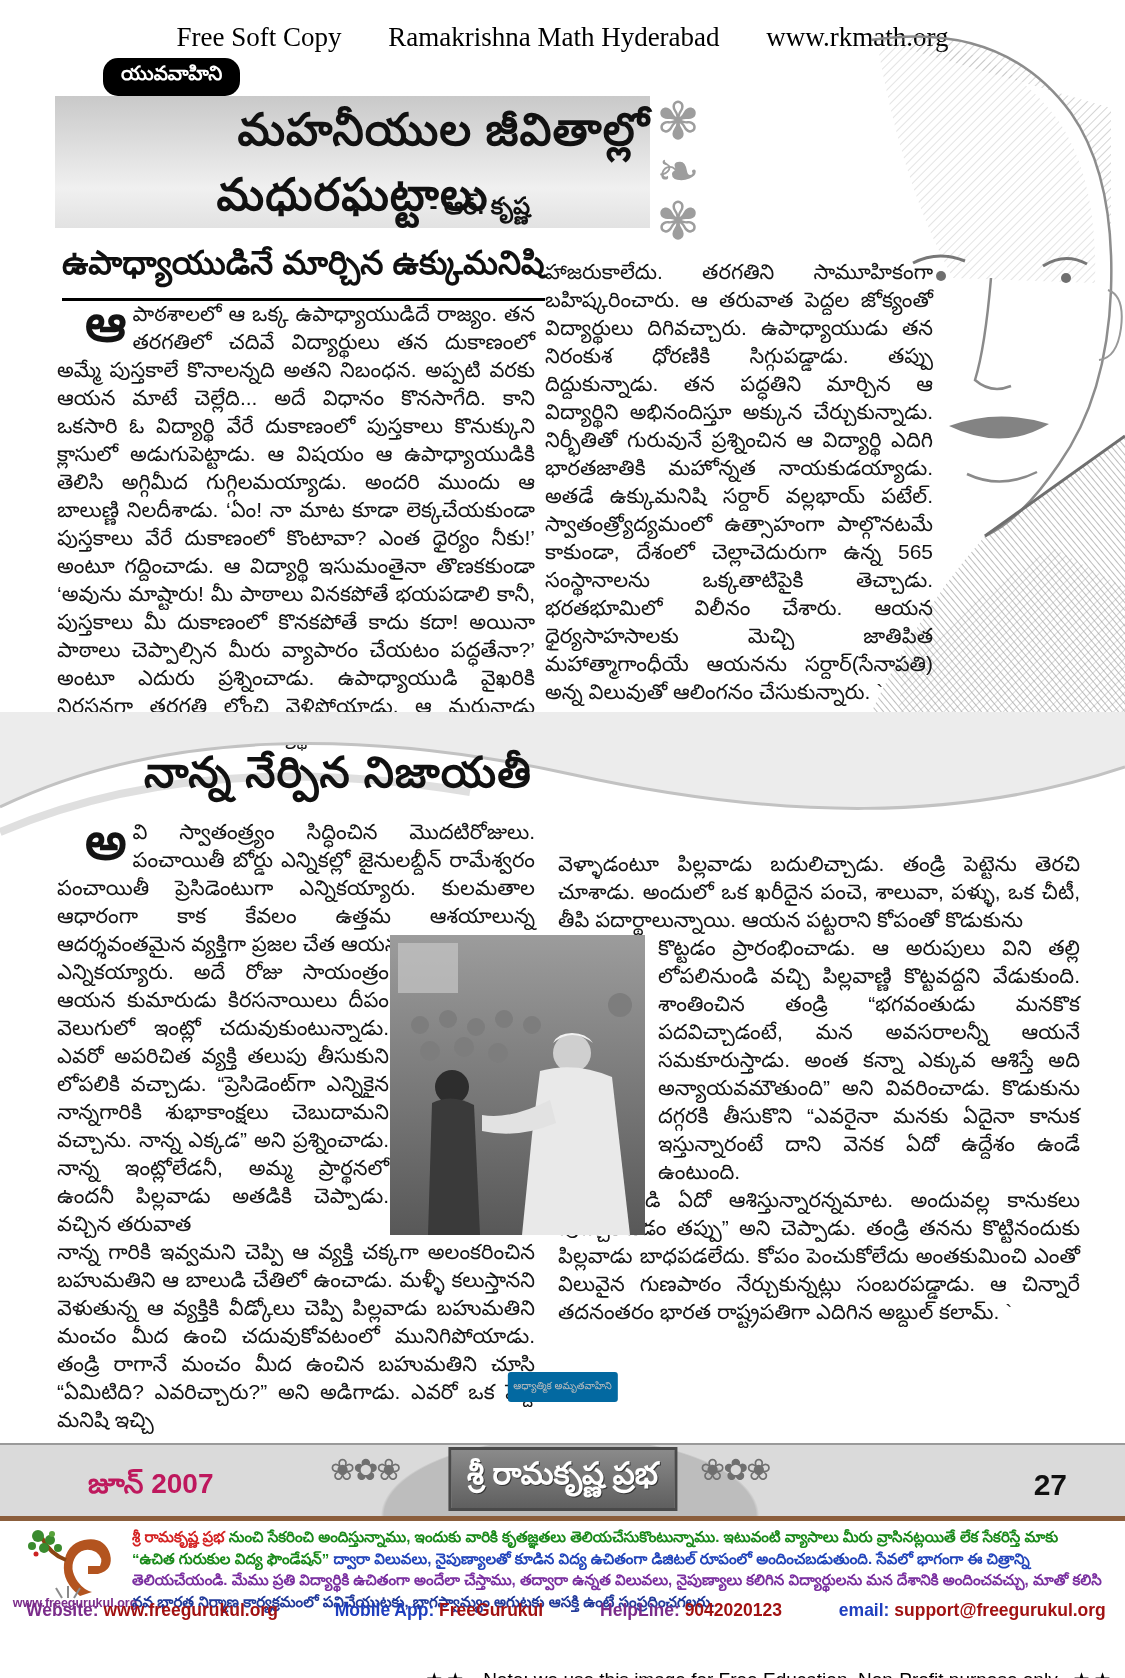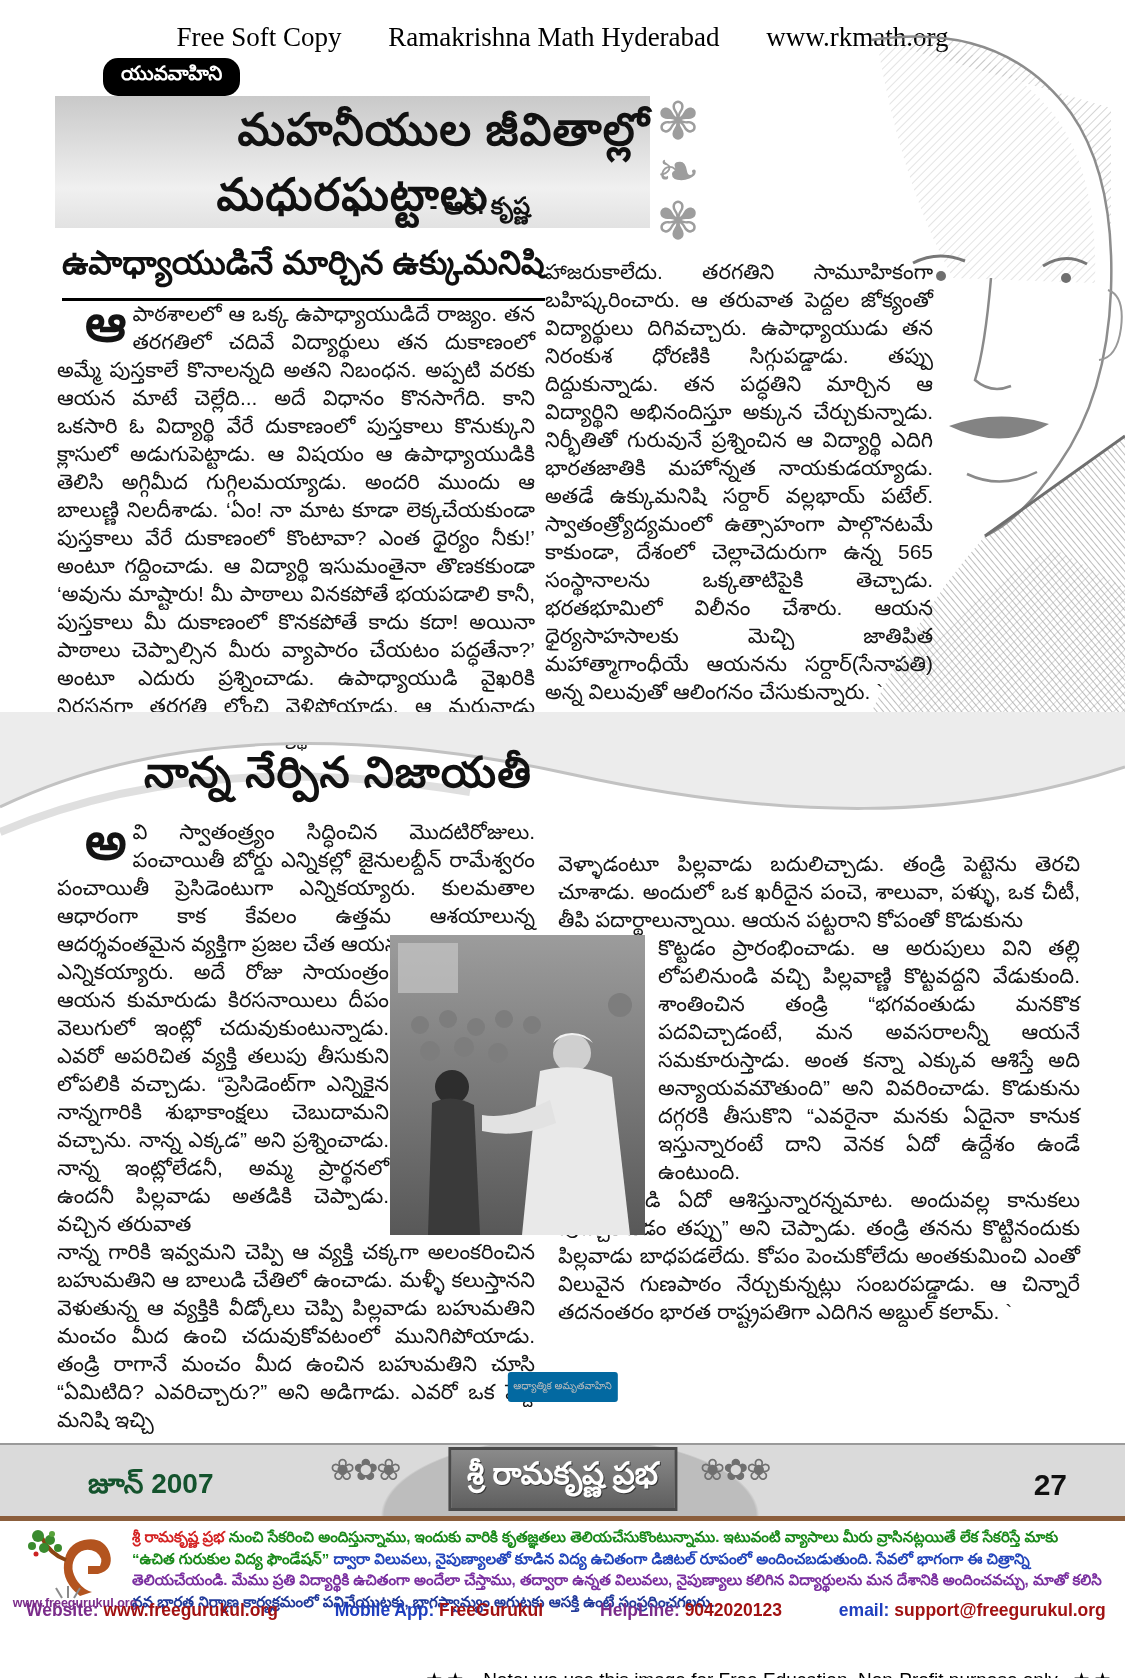--- a/index.html
+++ b/index.html
@@ -36,21 +36,21 @@
   .a2c1{position:absolute;left:57px;top:818px;width:478px;}
   .a2c1 .narrow{width:332px;}
   .a2c2{position:absolute;left:558px;top:850px;width:522px;}
   .a2c2 .indent{margin-left:100px;width:422px;}
   .kalam{position:absolute;left:390px;top:935px;width:255px;height:300px;}
   
   .fband{position:absolute;left:0;top:1443px;width:1125px;height:71px;background:#dadada;
          border-top:2px solid #9a9a9a;border-bottom:1px solid #aaa;}
   .fband .arch{position:absolute;left:260px;top:0;width:620px;height:71px;
                background:radial-gradient(ellipse 310px 130px at 50% 100%,#bdbdbd 60%,#dadada 61%);}
-  .issue{position:absolute;left:88px;top:1468px;font-size:28px;font-weight:bold;color:#14532d;}
+  .issue{position:absolute;left:88px;top:1468px;font-size:28px;font-weight:bold;color:#be185d;}
   .masthead{position:absolute;left:50%;top:1447px;transform:translateX(-50%);
             background:linear-gradient(180deg,#8a8a8a,#5f5f5f);border:3px solid #4a4a4a;
             color:#fff;font-size:31px;font-weight:bold;padding:6px 16px 9px;white-space:nowrap;
             text-shadow:1px 1px 0 #333;}
   .tagline{position:absolute;left:50%;top:1372px;transform:translateX(-50%);
            font-size:10px;color:#bdbdbd;background:#0369a1;padding:8px 6px;border-radius:3px;}
   .florn{position:absolute;top:1452px;font-size:30px;color:#6f6f6f;letter-spacing:-2px;}
   .florn.left{left:330px;}
   .florn.right{left:700px;}
   .pageno{position:absolute;right:58px;top:1468px;font-size:30px;font-weight:bold;}

